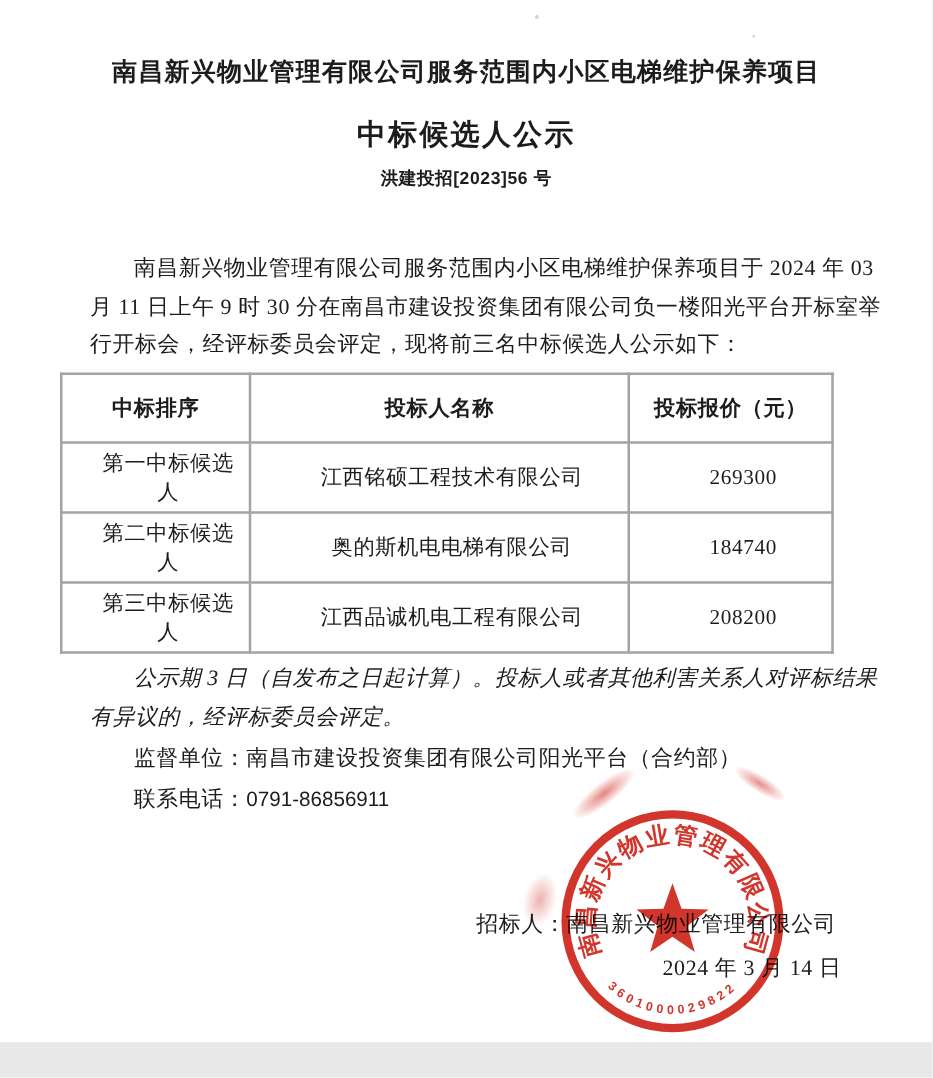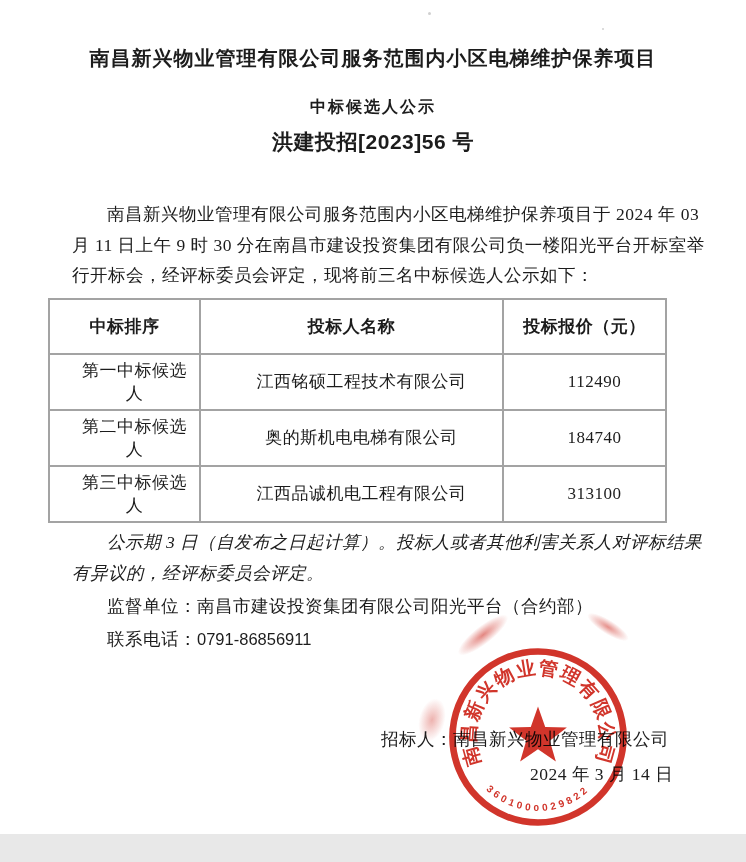--- a/index.html
+++ b/index.html
@@ -19,30 +19,30 @@
     font-weight:700;
     font-size:20px;
     line-height:28px;
     letter-spacing:1px;
   }
   .title2{
     margin-top:20px;
     text-align:center;
     font-family:"Liberation Sans", sans-serif;
     font-weight:700;
-    font-size:16px;
+    font-size:23px;
     line-height:30px;
     letter-spacing:2px;
   }
   .docno{
     margin-top:8px;
     text-align:center;
     font-family:"Liberation Sans", sans-serif;
     font-weight:700;
-    font-size:21px;
+    font-size:14px;
     line-height:24px;
     letter-spacing:0.5px;
   }
   .bodyblock{ margin:0 58px 0 72px; }
   .para{ font-size:17.5px; }
   .line{ line-height:31px; white-space:nowrap; letter-spacing:0.5px; }
   .indent{ padding-left:35px; }
   .intro{ margin-top:45px; }
   .intro .line{ line-height:30.5px; }
   table.bids{
@@ -150,31 +150,31 @@
         <tr>
           <th>中标排序</th>
           <th>投标人名称</th>
           <th>投标报价（元）</th>
         </tr>
       </thead>
       <tbody>
         <tr>
           <td>第一中标候选人</td>
           <td>江西铭硕工程技术有限公司</td>
-          <td>112490</td>
+          <td>269300</td>
         </tr>
         <tr>
           <td>第二中标候选人</td>
           <td>奥的斯机电电梯有限公司</td>
           <td>184740</td>
         </tr>
         <tr>
           <td>第三中标候选人</td>
           <td>江西品诚机电工程有限公司</td>
-          <td>313100</td>
+          <td>208200</td>
         </tr>
       </tbody>
     </table>
 
     <div class="para notice">
       <div class="line indent">公示期 3 日（自发布之日起计算）。投标人或者其他利害关系人对评标结果</div>
       <div class="line">有异议的，经评标委员会评定。</div>
     </div>
 
     <div class="para contact">

